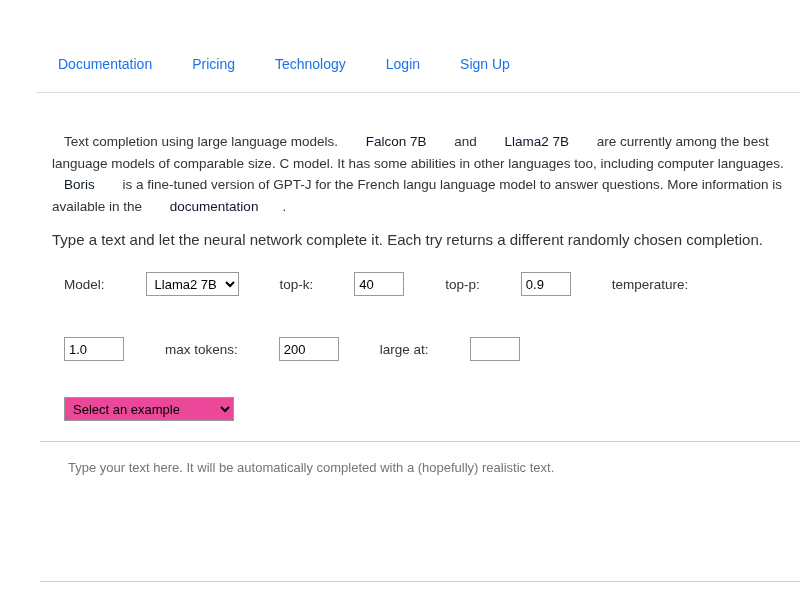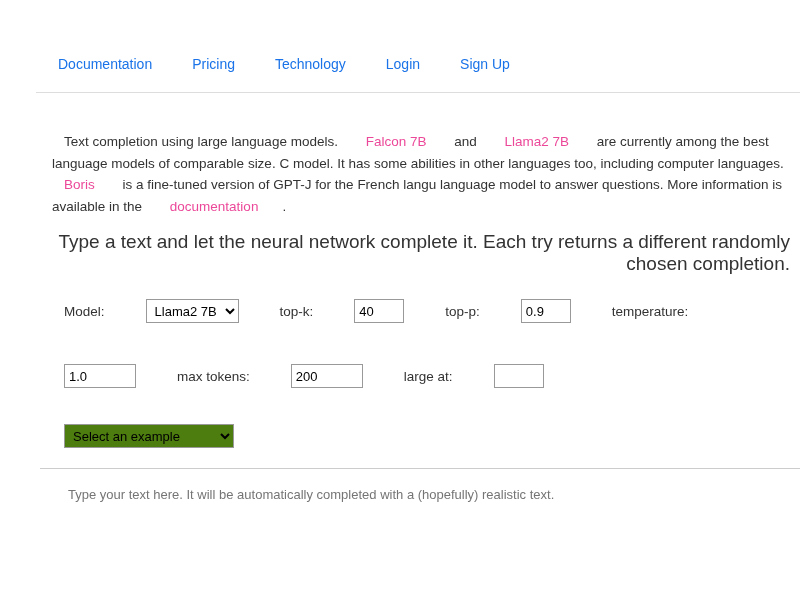--- a/index.html
+++ b/index.html
@@ -31,28 +31,27 @@
     .main-content {
       padding: 14px 10px 10px 4px;
     }
     .description {
       font-size: 13.5px;
       line-height: 1.6;
       margin-bottom: 14px;
       color: #333;
     }
     .description a {
-      color: #ec4899;
+      color: #0f172a;
       text-decoration: none;
     }
     .instruction {
-      font-size: 19px;
+      font-size: 15px;
       margin-bottom: 10px;
       color: #333;
-      text-align: right;
     }
     .controls-row {
       display: flex;
       align-items: center;
       gap: 17px;
       margin-bottom: 10px;
       flex-wrap: wrap;
     }
     .controls-row label {
       font-size: 13.5px;
@@ -67,33 +66,33 @@
     }
     .controls-row input[type="text"],
     .controls-row input[type="number"] {
       font-size: 13px;
       padding: 2px 4px;
       border: 1px solid #999;
       height: 24px;
       width: 50px;
     }
     .controls-row input.wide {
-      width: 72px;
+      width: 60px;
     }
     .controls-row .stop-at-input {
       width: 55px;
     }
     .example-row {
       margin-bottom: 0px;
     }
     .example-row select {
       font-size: 13px;
       padding: 2px 4px;
       border: 1px solid #999;
-      background: #4d7c0f;
+      background: #ec4899;
       height: 24px;
       width: 170px;
     }
     .divider {
       border: none;
       border-top: 1px solid #ccc;
       margin: 8px 0 0 0;
     }
     .textarea-wrapper {
       margin-top: 0;

